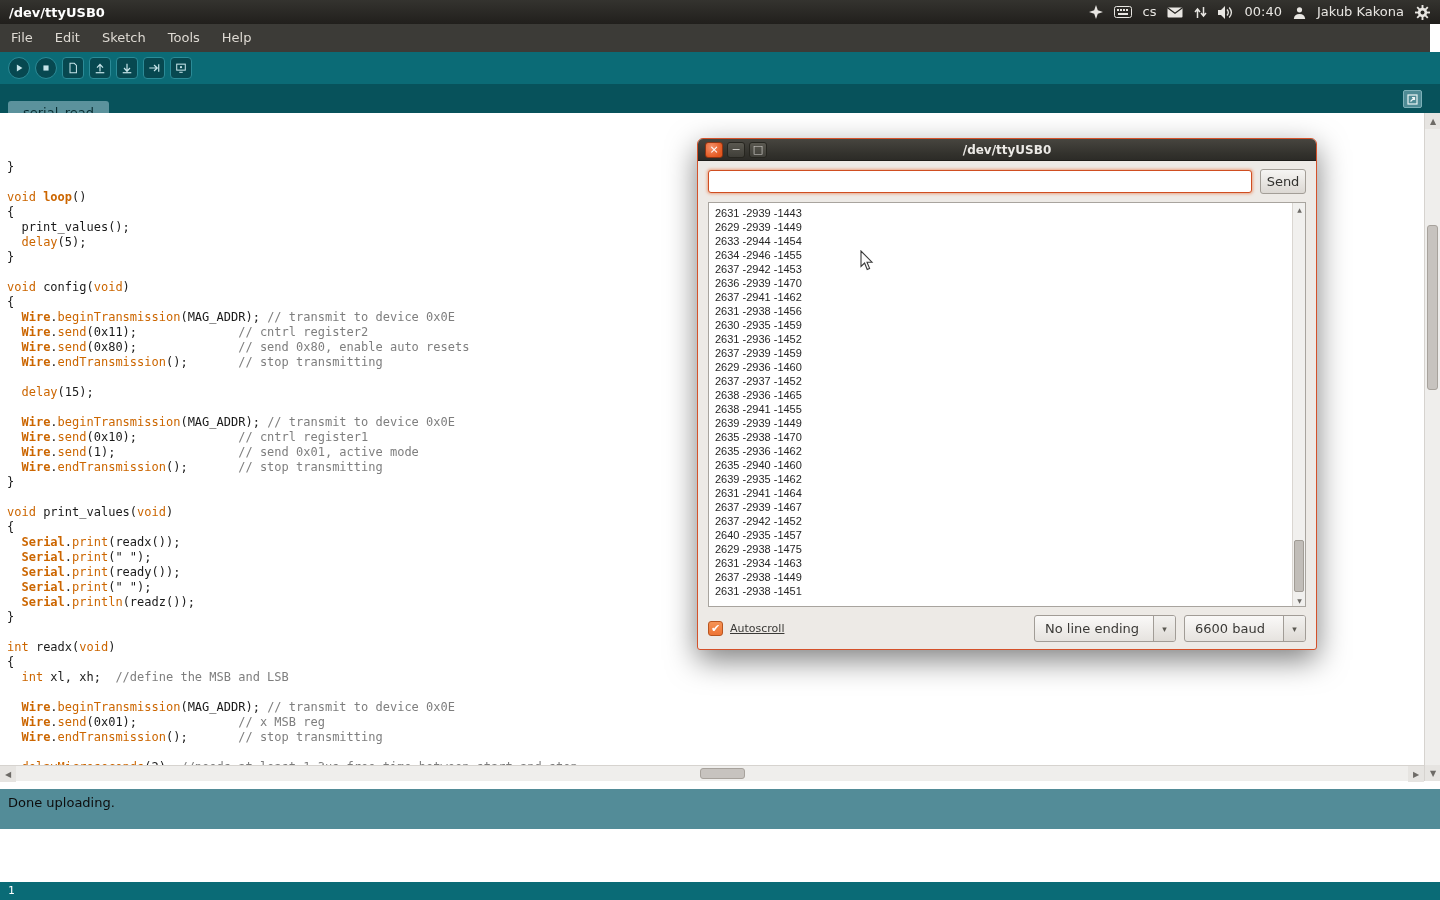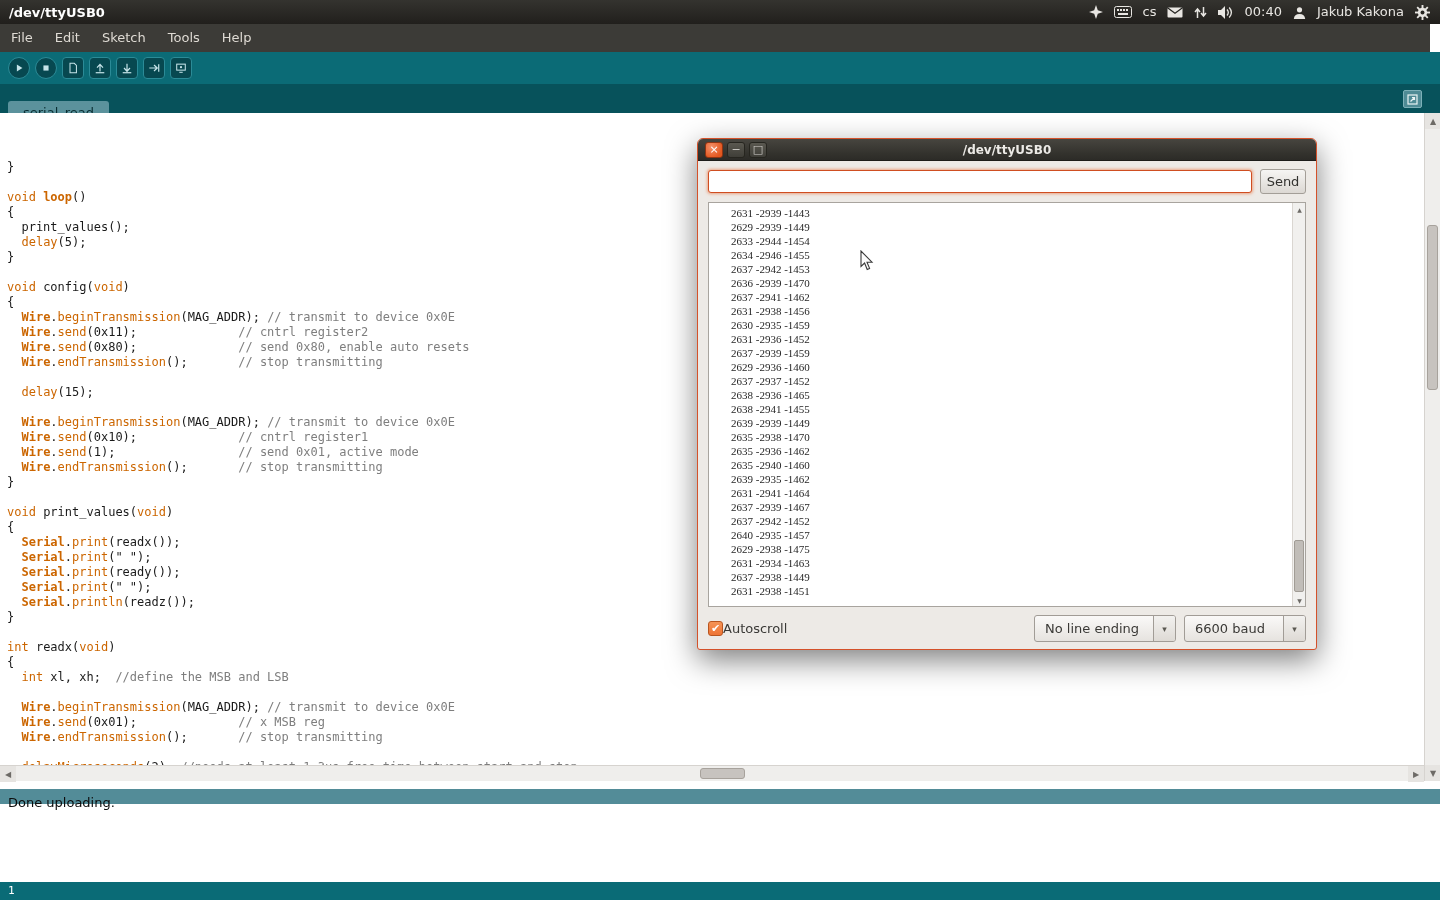--- a/index.html
+++ b/index.html
@@ -55,21 +55,21 @@
   .hscroll { position:absolute; left:0; top:765px; width:1424px; height:16px;
     background:#efeeec; border-top:1px solid #d6d3cf; }
   .sb-arrow { position:absolute; width:16px; height:16px; color:#6d6a66; font-size:8px;
     display:flex; align-items:center; justify-content:center; background:#e6e4e1; }
   .vthumb { position:absolute; left:2px; top:112px; width:11px; height:165px;
     background:#c7c3bf; border:1px solid #a7a29c; border-radius:3px; }
   .hthumb { position:absolute; top:2px; left:700px; width:45px; height:11px;
     background:#c7c3bf; border:1px solid #a7a29c; border-radius:3px; }
 
   
-  .status-bar { position:absolute; left:0; top:789px; width:1440px; height:15px;
+  .status-bar { position:absolute; left:0; top:789px; width:1440px; height:40px;
     background:#538c98; color:#0d0d0d; font-size:13px; line-height:27px; padding-left:8px; }
   .console { position:absolute; left:0; top:816px; width:1440px; height:66px;
     background:#000; color:#ececec; font-family:"DejaVu Sans Mono", monospace;
     font-size:12px; padding:6px 8px; white-space:pre; }
   .footer-strip { position:absolute; left:0; top:882px; width:1440px; height:18px;
     background:#0a6b76; color:#fff; font-family:"DejaVu Sans Mono", monospace;
     font-size:11px; line-height:18px; padding-left:8px; }
 
   
   .sm { position:absolute; left:697px; top:138px; width:620px; height:512px;
@@ -87,33 +87,33 @@
   .sm-body { padding:8px 10px; }
   .sm-input-row { display:flex; gap:8px; align-items:center; }
   .sm-input { flex:1; height:23px; border:1px solid #cf4e21; border-radius:3px;
     box-shadow:0 0 3px 1px rgba(235,108,53,0.55); padding:0 6px; font-size:13px;
     font-family:"DejaVu Sans", sans-serif; background:#fff; outline:none; color:#333; }
   .sm-send { width:46px; height:25px; background:linear-gradient(#f6f5f3,#dcd8d3);
     border:1px solid #a39e97; border-radius:3px; font-size:13px; color:#33322f;
     font-family:"DejaVu Sans", sans-serif; }
   .sm-output { margin-top:8px; height:405px; background:#fff; border:1px solid #a8a49e;
     position:relative; overflow:hidden; }
-  .sm-output pre { margin:0; padding:3px 22px; font-family:Liberation Serif, serif;
+  .sm-output pre { margin:0; padding:3px 6px; font-family:Liberation Sans, sans-serif;
     font-size:11px; line-height:14px; color:#262626; }
   .sm-vscroll { position:absolute; right:0; top:0; bottom:0; width:13px;
     background:#f1f0ee; border-left:1px solid #dad6d1; }
   .sm-sb-arrow { position:absolute; left:0; width:13px; height:12px; color:#6d6a66;
     font-size:6px; display:flex; align-items:center; justify-content:center; }
   .sm-vthumb { position:absolute; left:1px; bottom:14px; width:10px; height:52px;
     background:#c1bdb8; border:1px solid #a19c95; border-radius:2px; }
   .sm-controls { margin-top:8px; display:flex; align-items:center; }
   .checkbox { width:15px; height:15px; background:linear-gradient(#f59456,#ee7434);
     border:1px solid #b9551f; border-radius:3px; color:#fff; font-size:11px;
     line-height:13px; text-align:center; }
-  .cb-label { margin-left:0; font-size:13px; color:#3a3936; }
+  .cb-label { margin-left:7px; font-size:11px; color:#3a3936;text-decoration:underline; }
   .combo { display:flex; height:27px; border:1px solid #a19c96; border-radius:3px;
     background:linear-gradient(#faf9f8,#e6e3df); align-items:stretch; }
   .combo-text { padding:12px 10px; font-size:13px; color:#3a3936; display:flex; align-items:center; flex:1; }
   .combo-arrow { width:22px; border-left:1px solid #a19c96; display:flex; align-items:center;
     justify-content:center; color:#5a5852; font-size:9px;
     background:linear-gradient(#f2f1ef,#deDAD5); border-radius:0 2px 2px 0; }
   .combo-ending { width:142px; margin-left:auto; }
   .combo-baud { width:122px; margin-left:8px; }
 
   .cursor { position:absolute; left:860px; top:250px; pointer-events:none; }

